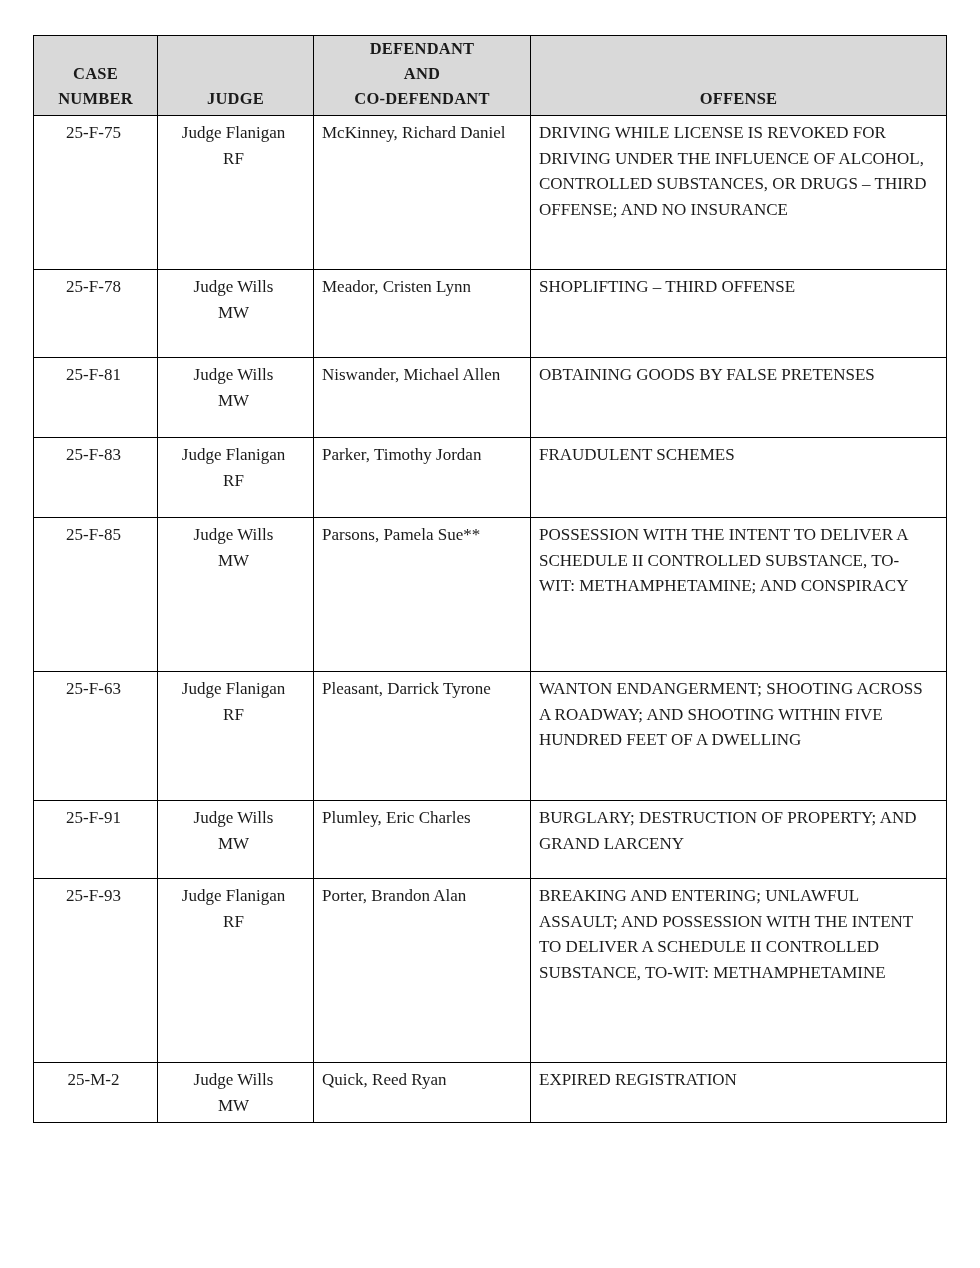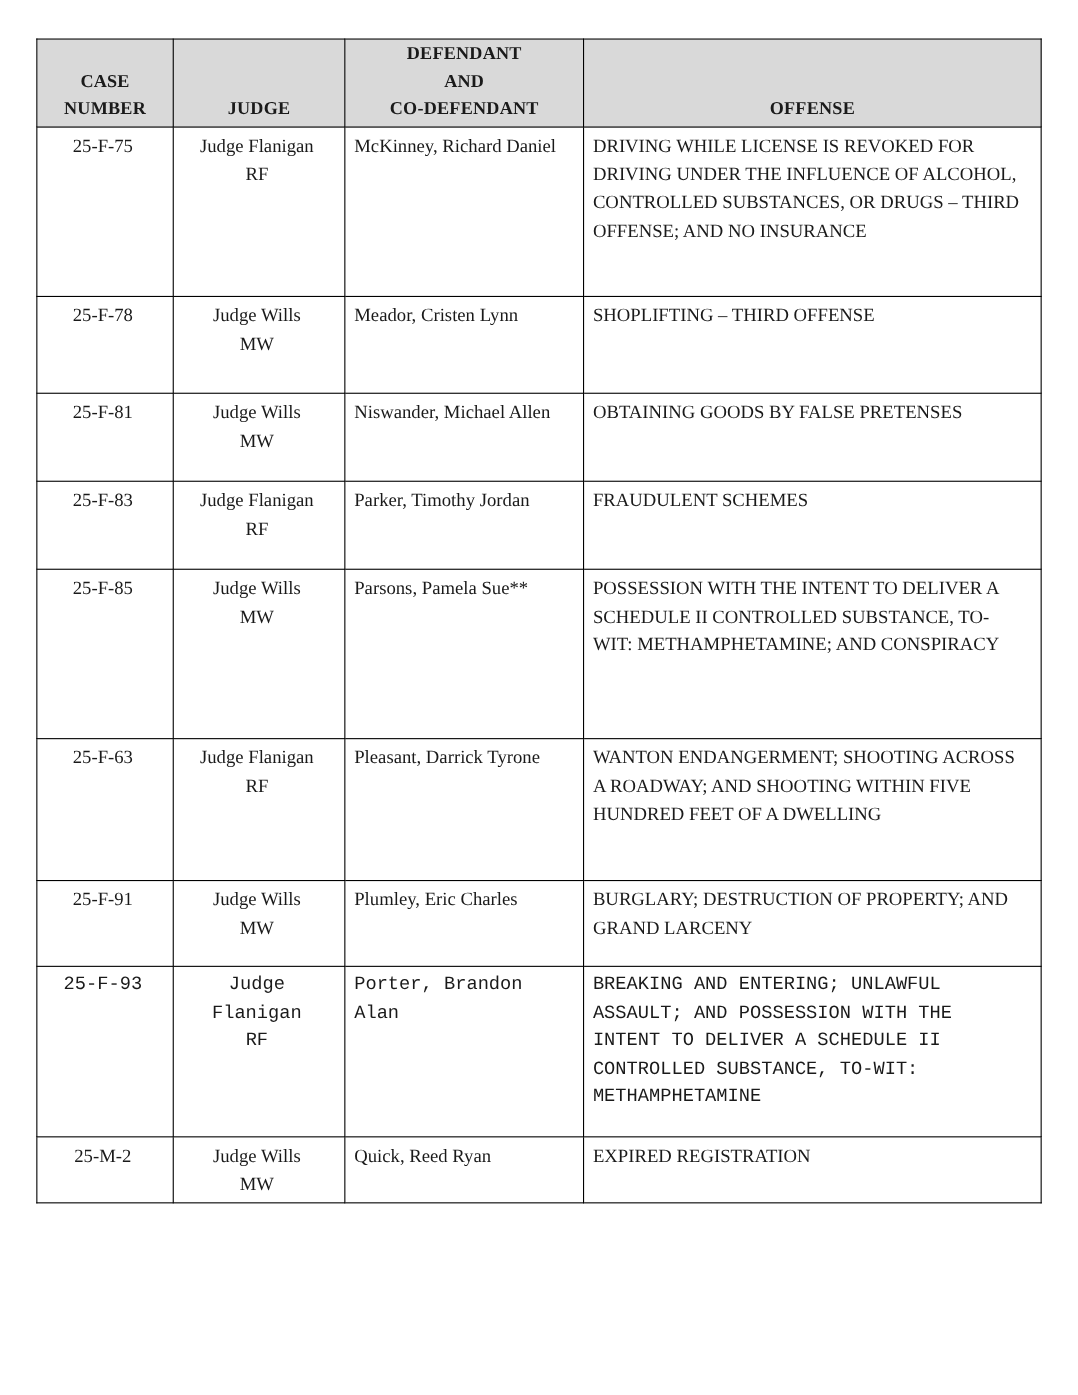--- a/index.html
+++ b/index.html
@@ -75,21 +75,21 @@
 
   
   tr[data-h="1"]  td { height: 154px; }
   tr[data-h="2"]  td { height: 88px;  }
   tr[data-h="3"]  td { height: 80px;  }
   tr[data-h="4"]  td { height: 80px;  }
   tr[data-h="5"]  td { height: 154px; margin-top: 48px; }
   tr[data-h="6"]  td { height: 154px; }
   tr[data-h="7"]  td { height: 129px; }
   tr[data-h="8"]  td { height: 78px;  }
-  tr[data-h="9"]  td { height: 155px; font-family: Liberation Mono, monospace; }
+  tr[data-h="9"]  td { height: 184px; }
   tr[data-h="10"] td { height: 56px;  }
 </style>
 </head>
 <body>
 
 <div class="page">
 
   <table class="docket-table">
     <colgroup>
       <col class="c-case">

